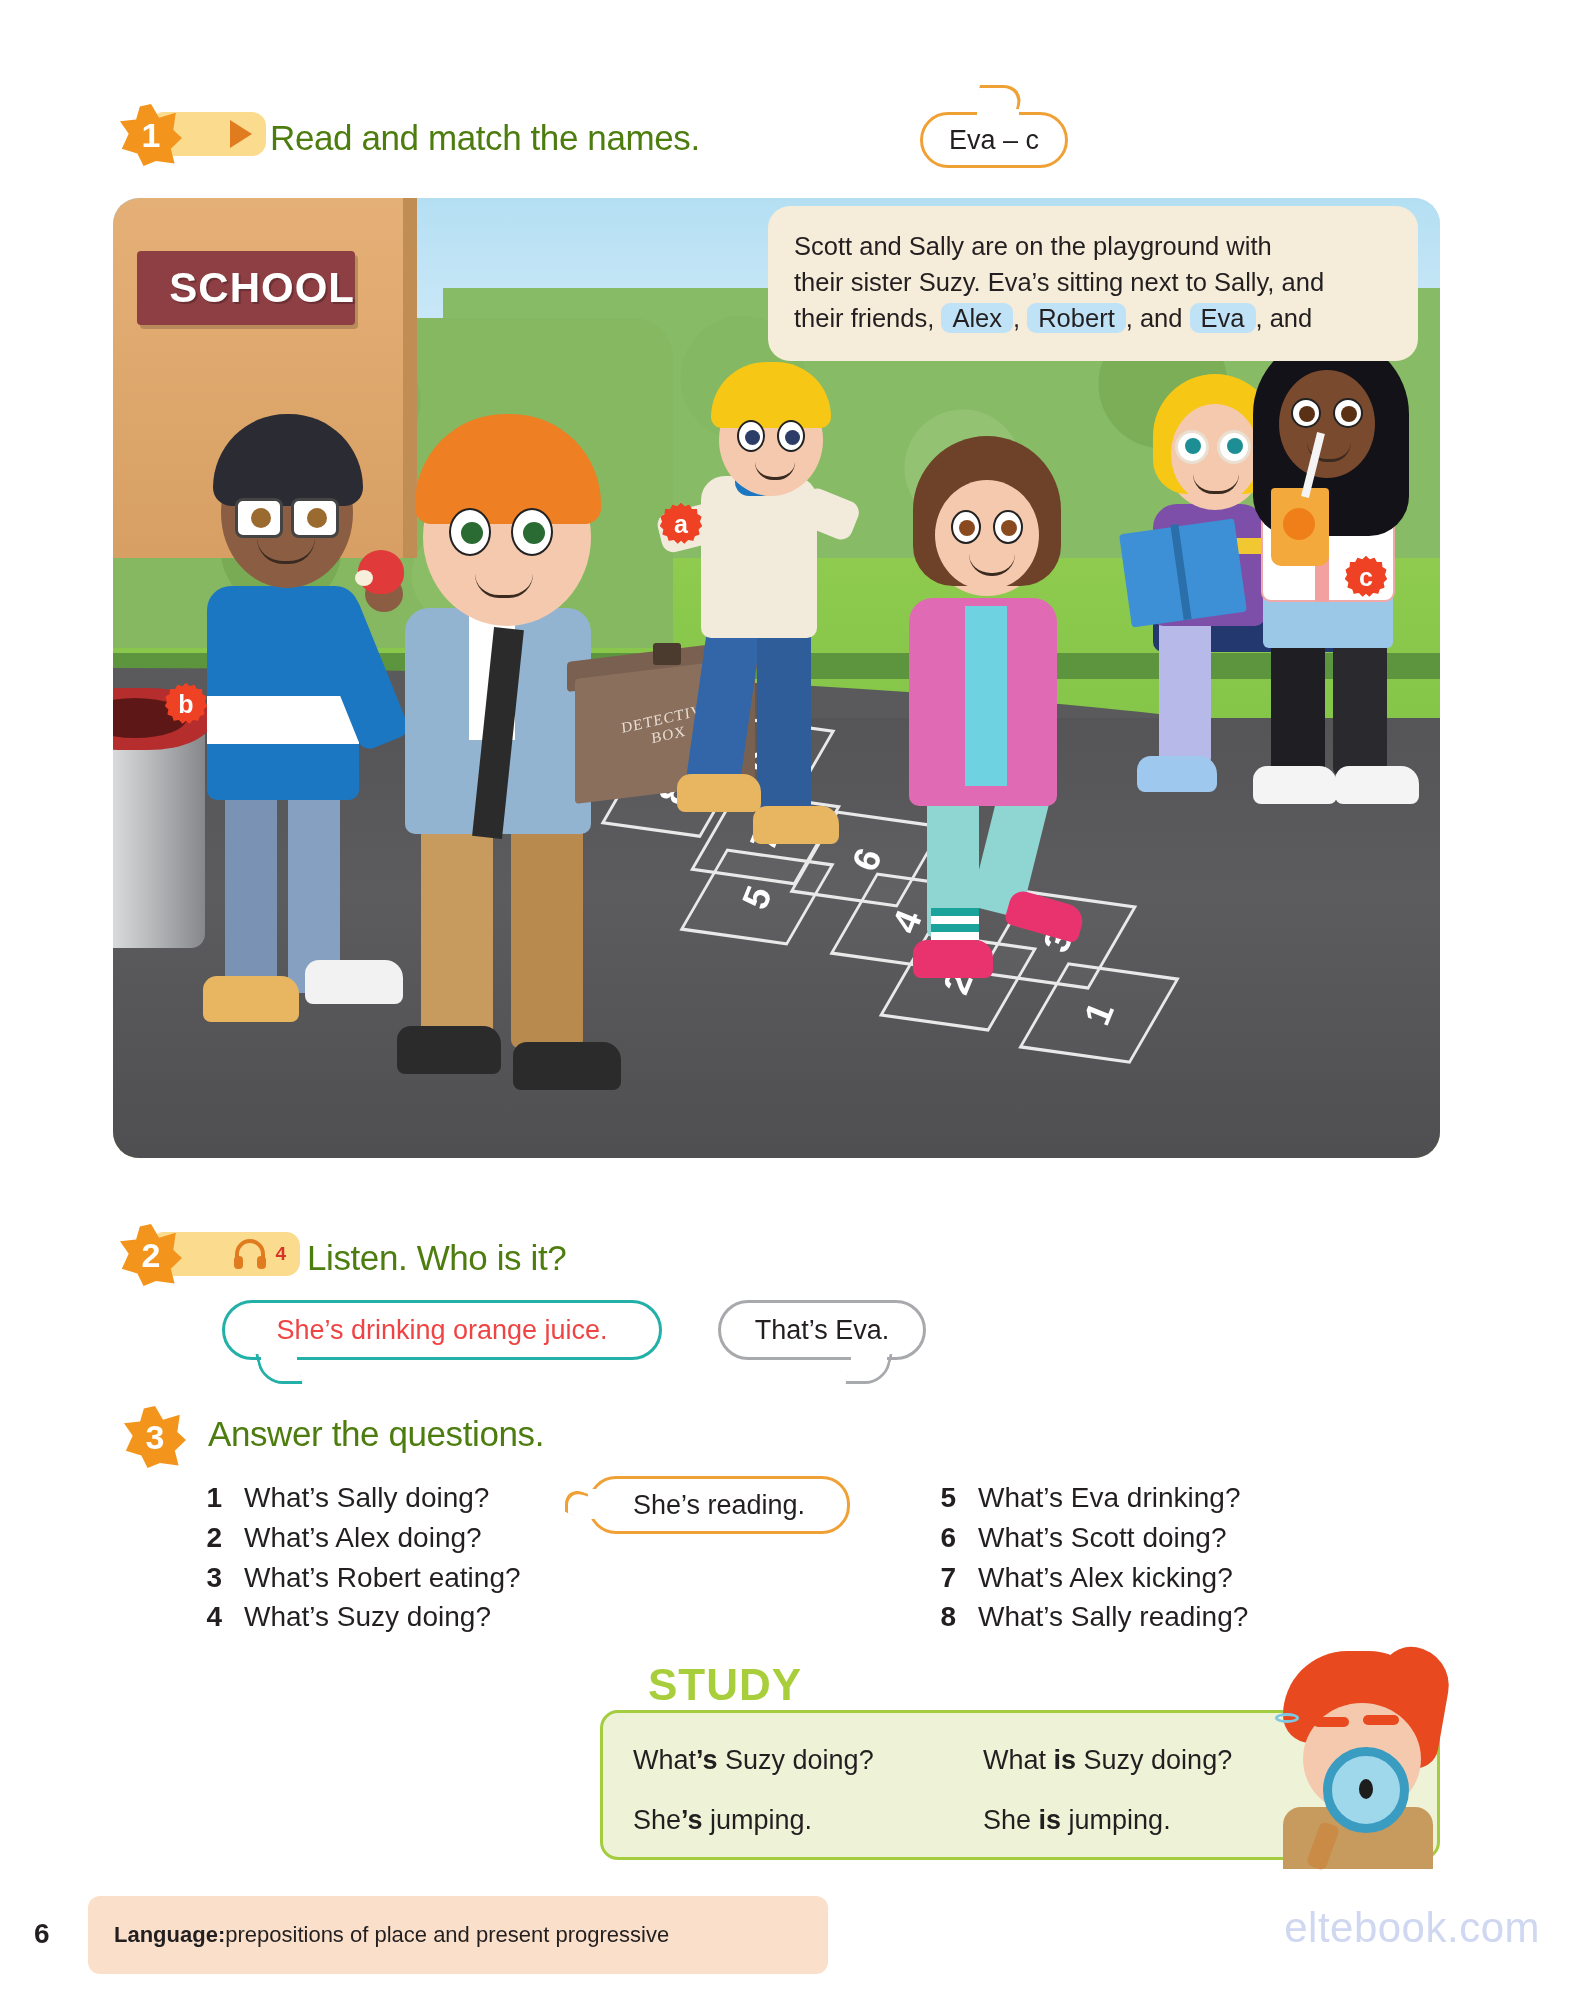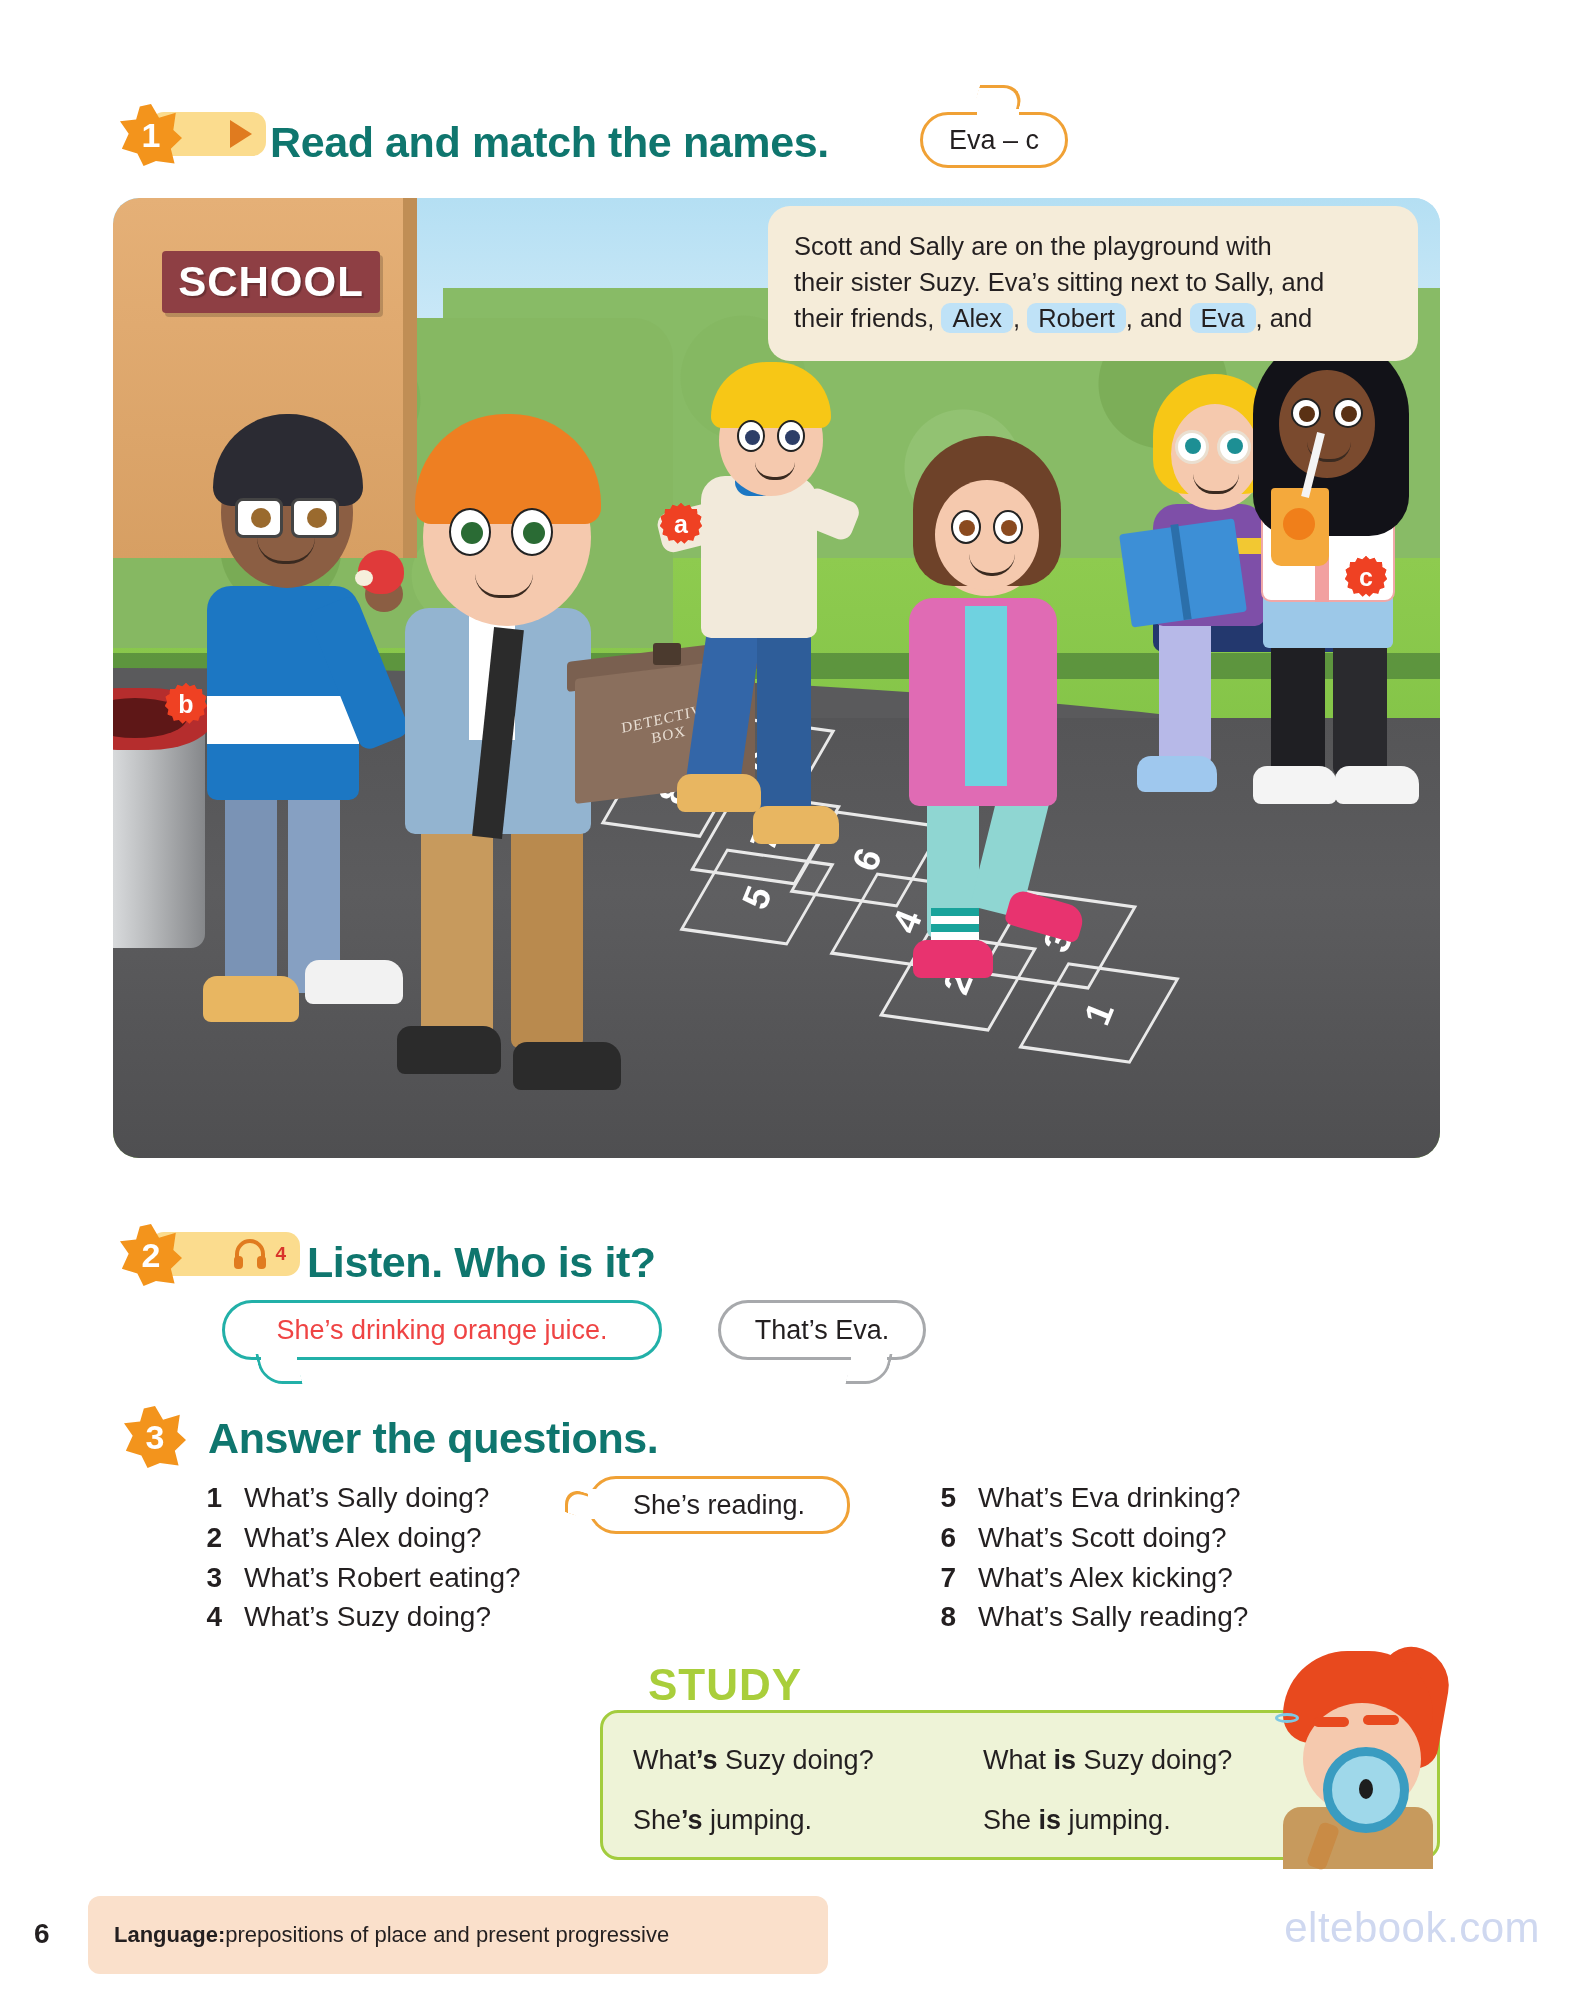--- a/index.html
+++ b/index.html
@@ -40,23 +40,23 @@
     width: 0; height: 0;
     border-left: 22px solid #E07B1F;
     border-top: 14px solid transparent;
     border-bottom: 14px solid transparent;
   }
   .hp-wrap { display:flex; align-items:center; gap:8px; }
   .track-no { color:#D9342B; font-weight:700; font-size:19px; }
 
   .ex-title {
     position: absolute;
-    font-weight: 700;
-    font-size: 43px;
-    color: #0f766e;
+    font-weight: 400;
+    font-size: 35px;
+    color: #4d7c0f;
     letter-spacing: -0.4px;
     z-index: 3;
   }
 
   
   .bubble-orange {
     position: absolute;
     border: 3px solid #F0A135;
     border-radius: 30px;
     background: #fff;
@@ -132,24 +132,24 @@
   .school-wall {
     position:absolute; left:0; top:0; width:290px; height:360px;
     background: linear-gradient(#e5b077, #d79f63);
     border-top-left-radius: 26px;
   }
   .school-wall:after{
     content:""; position:absolute; right:-14px; top:0; width:14px; height:100%;
     background:#c08e55;
   }
   .school-sign {
-    position:absolute; left:24px; top:53px; width:218px; height:62px;
+    position:absolute; left:24px; top:53px; width:218px; height:74px;
     background:#8e3f44; border-radius:4px;
     box-shadow: 3px 4px 0 rgba(0,0,0,.18);
-    display:flex; align-items:center; justify-content:center;margin-left:25px;
+    display:flex; align-items:center; justify-content:flex-end;
   }
   .school-sign span{
     color:#fff; font-weight:700; font-size:42px; letter-spacing:1px;
     font-family:"Liberation Sans", sans-serif;
     text-shadow:2px 2px 1px rgba(0,0,0,.25);
   }
 
   
   .story-box {
     position:absolute; right:22px; top:8px; width:650px;

